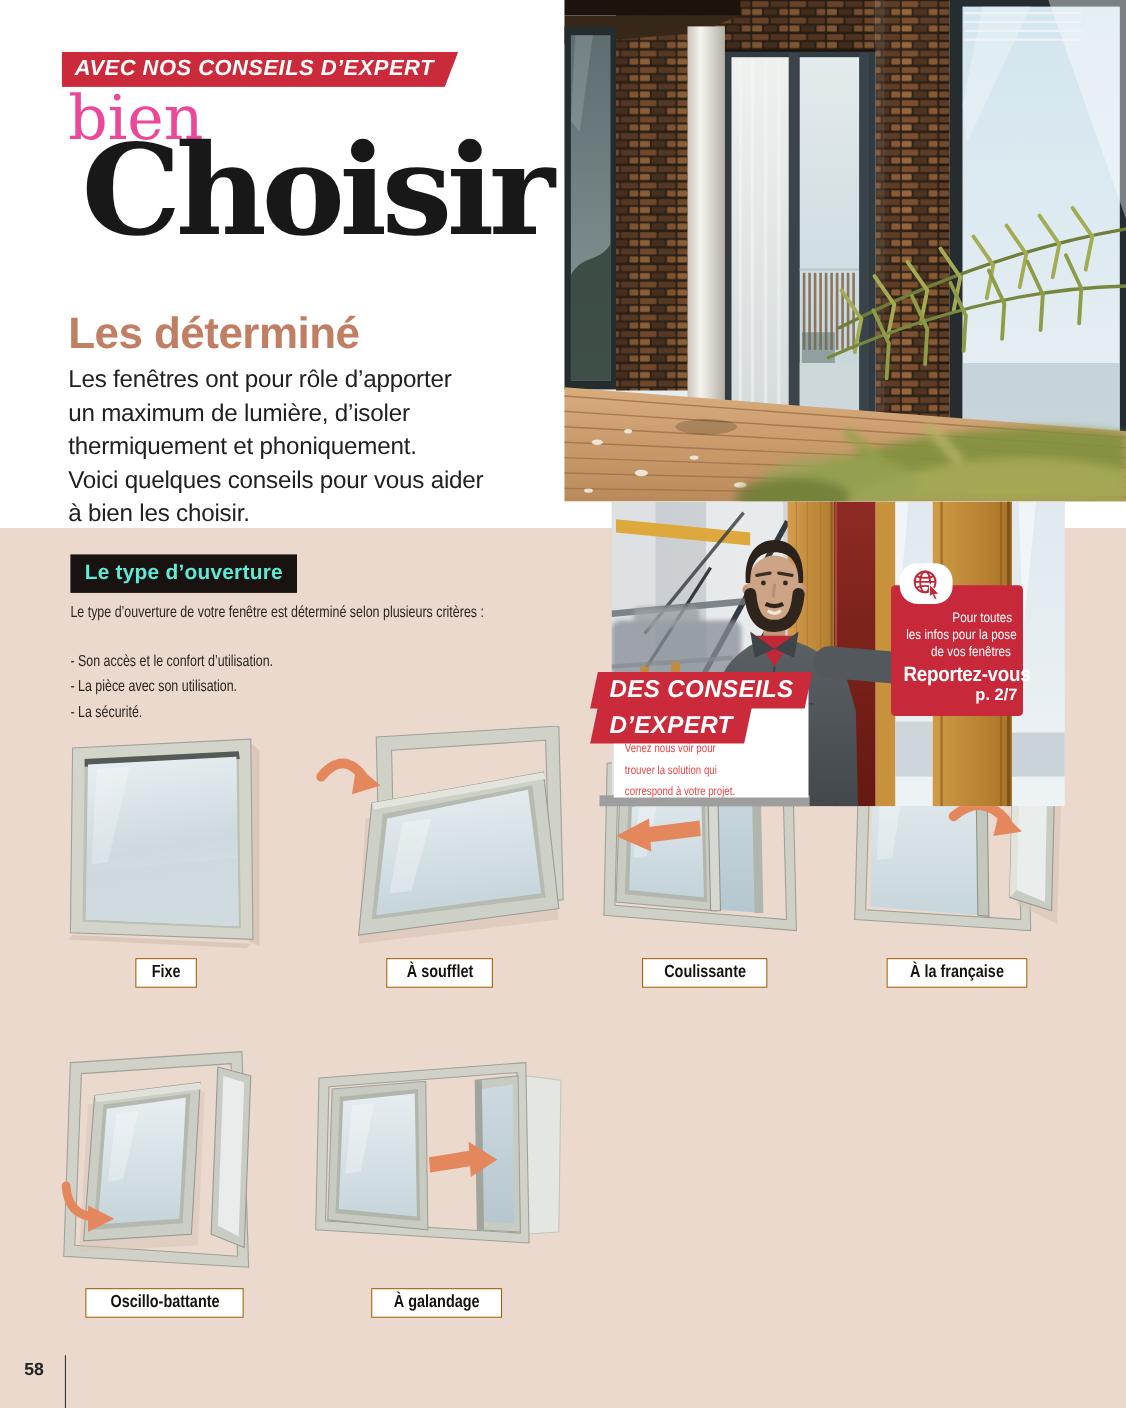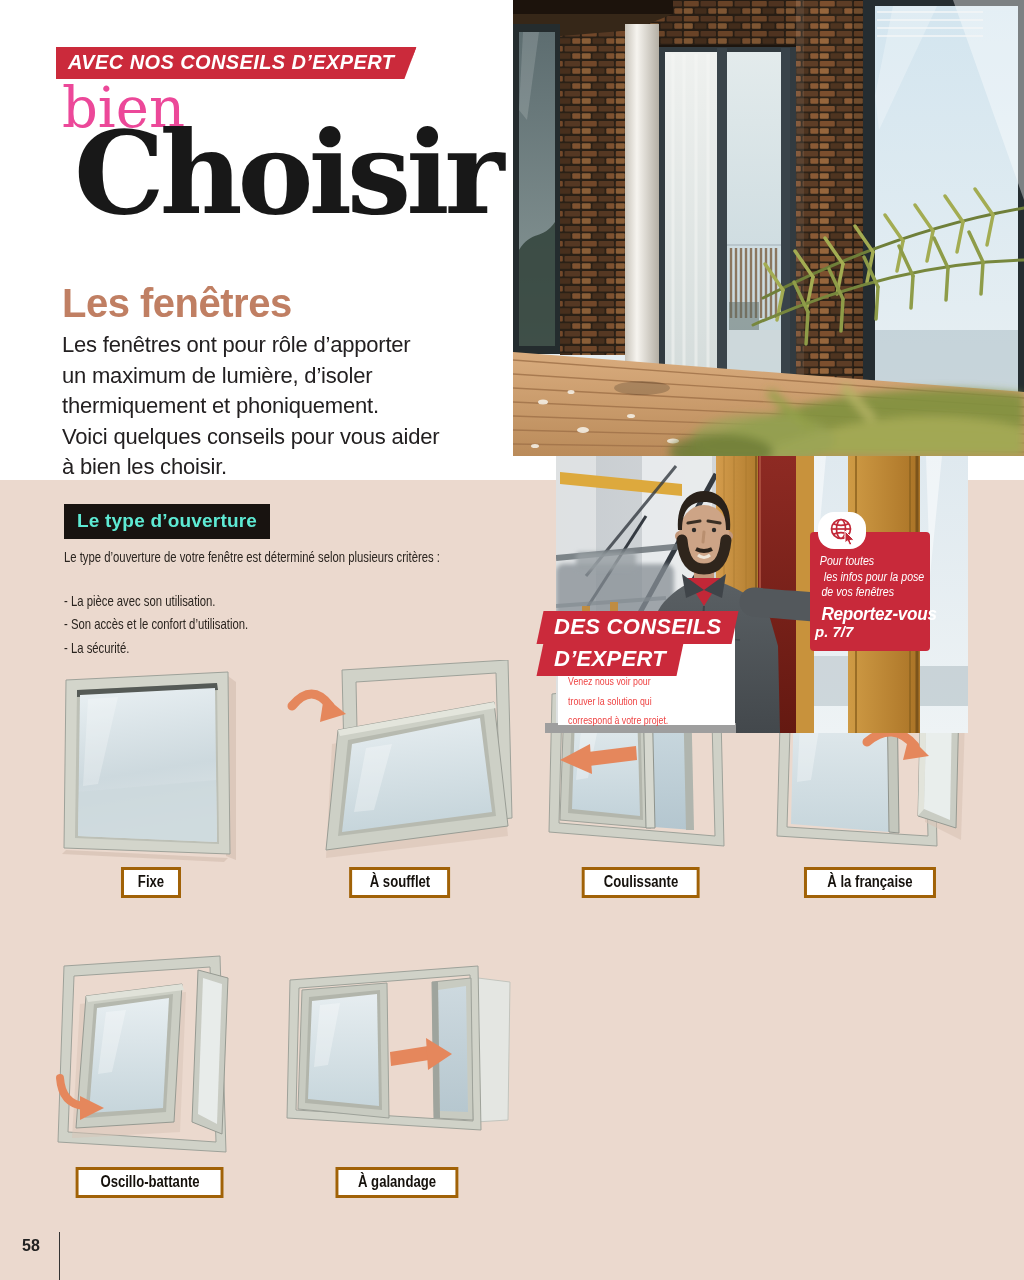--- a/index.html
+++ b/index.html
@@ -31,29 +31,29 @@
   .sqz78{transform:scaleX(.78);}
   .sqz80{transform:scaleX(.80);}
   .sqz82{transform:scaleX(.82);}
   .sqz85{transform:scaleX(.85);}
   .sqz90{transform:scaleX(.90);}
   .ctr{transform-origin:center center;}
 
   
   .badge{position:absolute;left:810px;top:32px;width:120px;}
   .badge-icon{position:relative;z-index:2;margin-left:8px;width:48px;height:37px;background:#fff;border-radius:16px;display:flex;align-items:center;justify-content:center;}
-  .badge-box{position:relative;z-index:1;margin-top:-17px;background:#c8293a;border-radius:4px;padding:22px 5px 12px;text-align:left;color:#fff;font-style:italic;}
+  .badge-box{position:relative;z-index:1;margin-top:-17px;background:#c8293a;border-radius:4px;padding:22px 5px 12px;text-align:right;color:#fff;}
   .badge-box .small{font-size:12.5px;line-height:15.5px;font-weight:500;}
   .badge-cta{font-size:19px;font-weight:800;letter-spacing:-.3px;margin-top:3px;line-height:20px;}
   .badge-ref{font-size:15px;font-weight:800;line-height:15px;}
 
   
   .fig{position:absolute;text-align:center;}
   .fig svg{display:block;margin:0 auto;}
-  .win-label{position:absolute;left:50%;transform:translateX(-50%);bottom:0;background:#fff;border:3px solid #a16207;padding:3px 11px 4px;white-space:nowrap;}
+  .win-label{position:absolute;left:50%;transform:translateX(-50%);bottom:0;background:#fff;border:1px solid #a16207;padding:3px 11px 4px;white-space:nowrap;}
   .win-label span{font-size:16px;font-weight:700;color:#15110c;}
   .fig1{left:58px;top:184px;width:185px;height:234px;}
   .fig2{left:282px;top:180px;width:235px;height:238px;}
   .fig3{left:548px;top:188px;width:185px;height:230px;}
   .fig4{left:775px;top:190px;width:190px;height:228px;}
   .fig5{left:52px;top:472px;width:195px;height:246px;}
   .fig6{left:282px;top:480px;width:230px;height:238px;}
 
   
   .expert-photo{position:absolute;left:556px;top:456px;width:412px;height:277px;}
@@ -77,21 +77,21 @@
 <div class="page">
 
   <div class="kicker">
     <div class="kicker-bg">
       <span class="kicker-txt">AVEC NOS CONSEILS D’EXPERT</span>
     </div>
   </div>
 
   <div class="title-bien">bien</div>
   <div class="title-choisir">Choisir</div>
-  <div class="section-heading">Les fenêtres</div>
+  <div class="section-heading">Les déterminé</div>
 
   <div class="intro">
     <div>Les fenêtres ont pour rôle d’apporter</div>
     <div>un maximum de lumière, d’isoler</div>
     <div>thermiquement et phoniquement.</div>
     <div>Voici quelques conseils pour vous aider</div>
     <div>à bien les choisir.</div>
   </div>
 
   <div class="hero-photo">
@@ -270,22 +270,22 @@
       </g>
     </svg>
   </div>
 
   <div class="pink">
 
     <div class="ouv-banner">Le type d’ouverture</div>
 
     <div class="ouv-text">
       <div class="line intro-line"><span class="sqz sqz78">Le type d’ouverture de votre fenêtre est déterminé selon plusieurs critères :</span></div>
+      <div class="line"><span class="sqz sqz78">- Son accès et le confort d’utilisation.</span></div>
       <div class="line"><span class="sqz sqz78">- La pièce avec son utilisation.</span></div>
-      <div class="line"><span class="sqz sqz78">- Son accès et le confort d’utilisation.</span></div>
       <div class="line"><span class="sqz sqz78">- La sécurité.</span></div>
     </div>
 
     <div class="badge">
       <div class="badge-icon">
         <svg width="30" height="28" viewBox="0 0 30 28">
           <g stroke="#c22737" fill="none" stroke-width="1.7">
             <circle cx="14" cy="12" r="9.5"></circle>
             <ellipse cx="14" cy="12" rx="4.5" ry="9.5"></ellipse>
             <line x1="4.5" y1="12" x2="23.5" y2="12"></line>
@@ -293,21 +293,21 @@
             <path d="M6,17.5 C10,15 18,15 22,17.5"></path>
           </g>
           <polygon points="18,14 27,23 23,23.5 25,27.5 22.5,28 20.5,23.8 18,26" fill="#c22737" stroke="#ffffff" stroke-width="1"></polygon>
         </svg>
       </div>
       <div class="badge-box">
         <div class="small"><span class="sqz sqz85 ctr">Pour toutes</span></div>
         <div class="small"><span class="sqz sqz85 ctr">les infos pour la pose</span></div>
         <div class="small"><span class="sqz sqz85 ctr">de vos fenêtres</span></div>
         <div class="badge-cta"><span class="sqz sqz90 ctr">Reportez-vous</span></div>
-        <div class="badge-ref">p. 7/7</div>
+        <div class="badge-ref">p. 2/7</div>
       </div>
     </div>
 
     <div class="fig fig1">
       <svg width="185" height="200" viewBox="0 0 185 200">
         <defs>
             <linearGradient id="f1g" x1="0" y1="0" x2=".15" y2="1">
               <stop offset="0" stop-color="#e9f0f3"></stop>
               <stop offset=".6" stop-color="#cdd9de"></stop>
               <stop offset="1" stop-color="#dde4e6"></stop>

